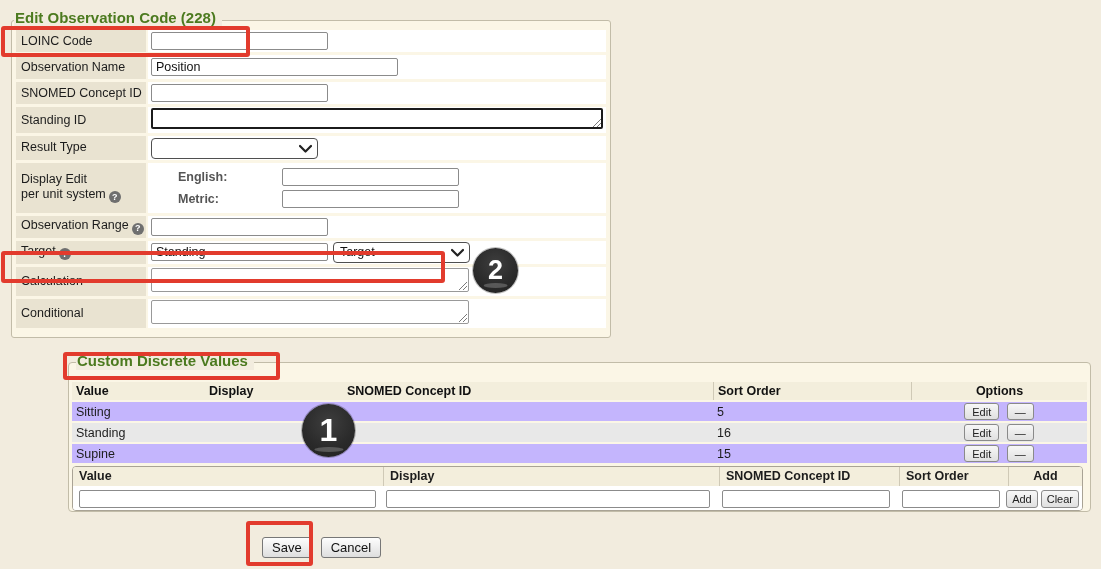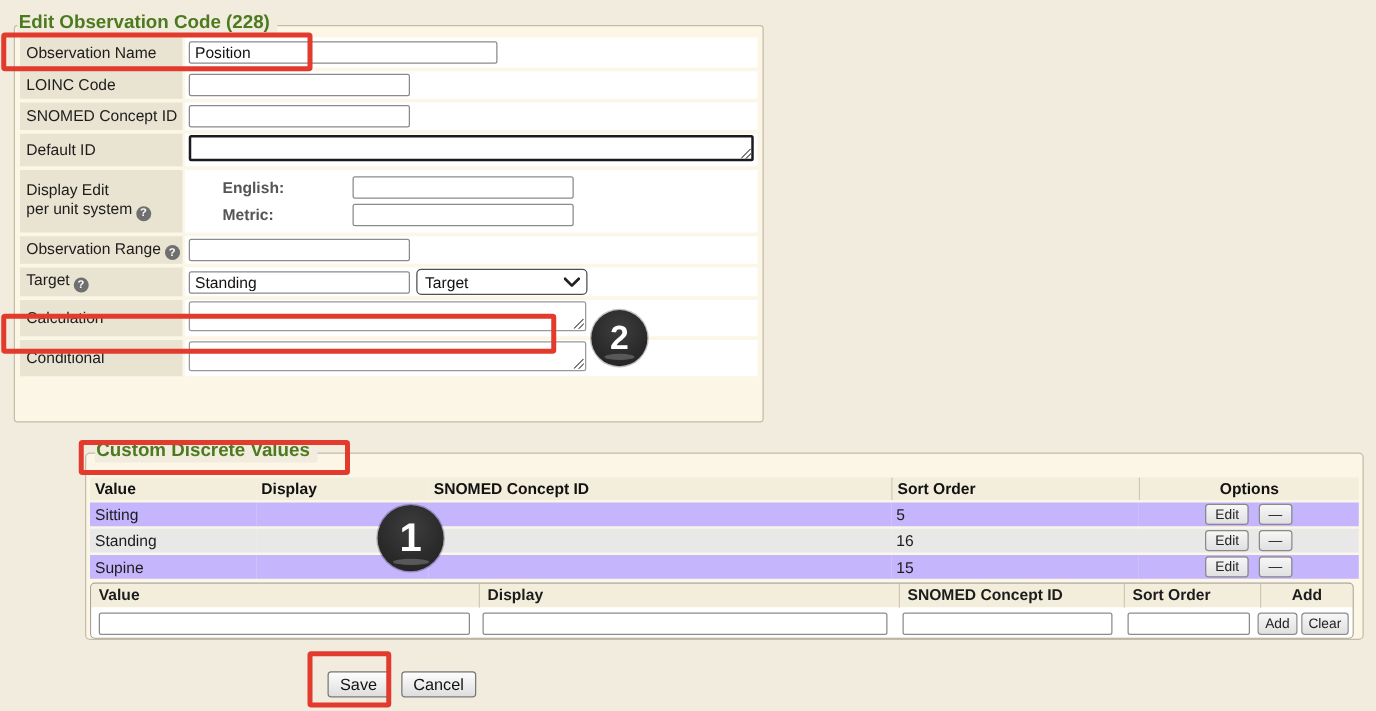--- a/index.html
+++ b/index.html
@@ -160,36 +160,47 @@
 </style>
 </head>
 <body>
 
 <div class="fs" id="edit-fs"></div>
 <div class="legend" id="edit-legend">Edit Observation Code (228)</div>
 
 <table id="edit-table">
   <tbody>
       <tr>
+    <td class="lbl" style="height:22px">LOINC Code</td>
+    <td class="val"><input type="text" class="w177" value="" style=""></td>
+  </tr>
+  <tr>
     <td class="lbl" style="height:24px">Observation Name</td>
     <td class="val"><input type="text" class="w247" value="Position" style=""></td>
   </tr>
   <tr>
-    <td class="lbl" style="height:22px">LOINC Code</td>
-    <td class="val"><input type="text" class="w177" value="" style=""></td>
-  </tr>
-  <tr>
     <td class="lbl" style="height:22px">SNOMED Concept ID</td>
     <td class="val"><input type="text" class="w177" style=""></td>
   </tr>
   <tr>
-    <td class="lbl" style="height:21px">Default ID</td>
+    <td class="lbl" style="height:21px">Standing ID</td>
     <td class="val">
       <span class="ta-wrap"><span class="ta dark taw457"></span>
         <span class="resize-grip"></span></span>
+    </td>
+  </tr>
+  <tr>
+    <td class="lbl" style="height:21px">Result Type</td>
+    <td class="val">
+      <span class="selectbox sel-w167">
+        <span></span>
+        <svg class="chev" viewBox="0 0 13 9">
+          <polyline points="1,2 6.5,7.5 12,2" fill="none" stroke="#222" stroke-width="2.2" stroke-linecap="round" stroke-linejoin="round"></polyline>
+        </svg>
+      </span>
     </td>
   </tr>
   <tr>
     <td class="lbl" style="height:46px">
       <span>Display Edit</span><br>
       <span>per unit system</span><span class="help">?</span>
     </td>
     <td class="val">
       <div class="unit-row">
         <span class="unit-lbl">English:</span>

